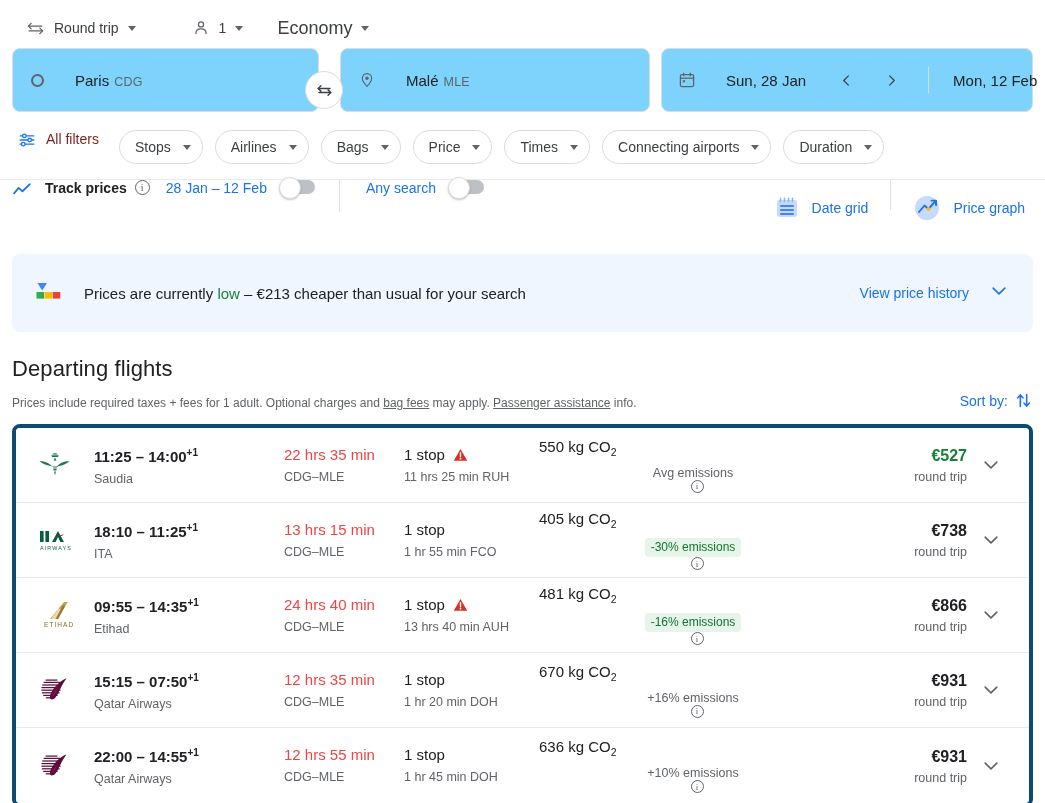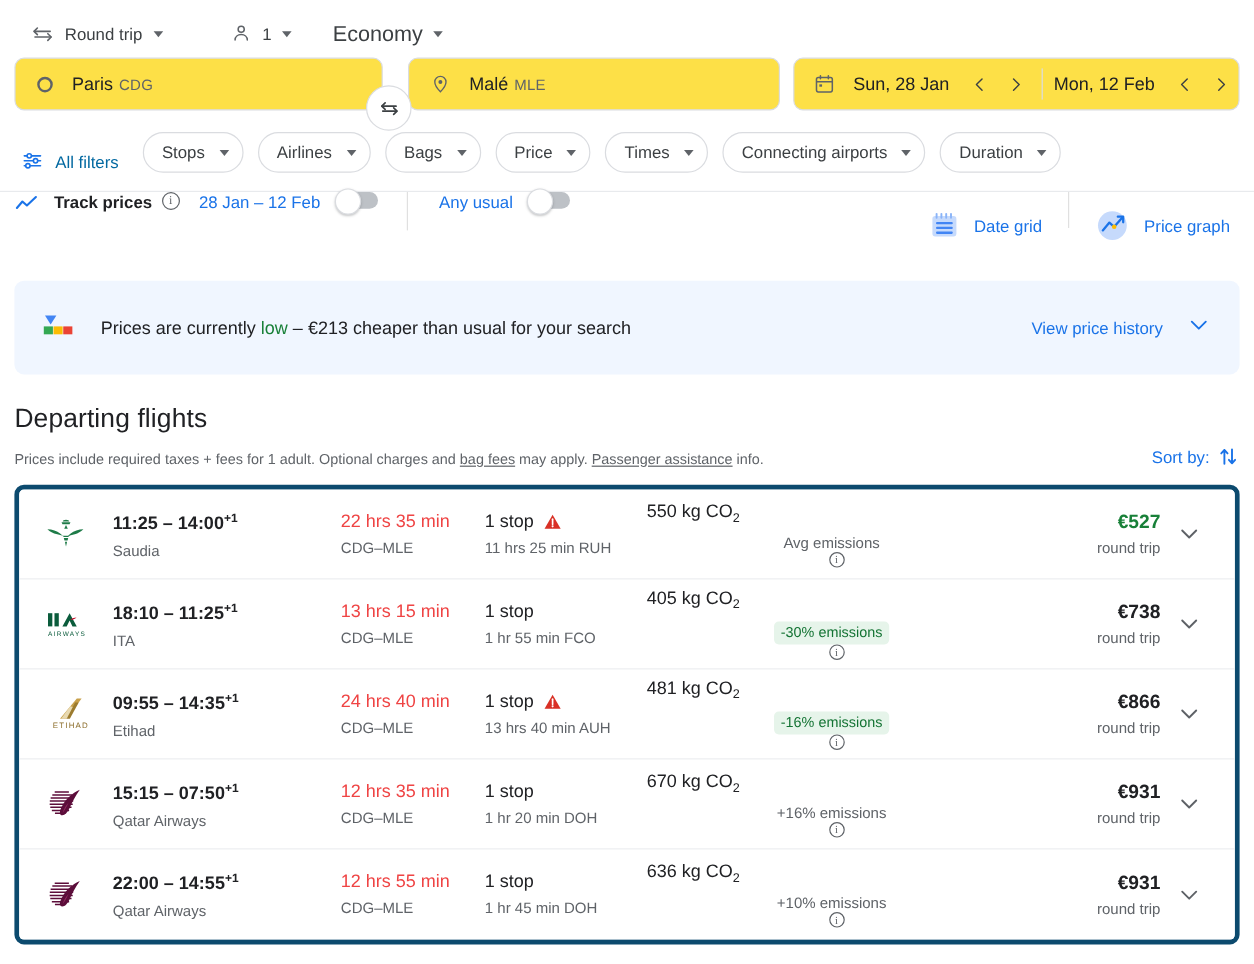--- a/index.html
+++ b/index.html
@@ -39,26 +39,27 @@
   .opt-pax { margin-left: 44px; }
   .opt-cabin { margin-left: 22px; }
 
   
   .search-row {
     display: flex; align-items: flex-start;
     padding: 6px 12px 0 12px;
     gap: 0; position: relative;
   }
   .field-box {
-    height: 44px;
+    height: 64px;
     border: 1px solid #dadce0;
     border-radius: 8px;
     display: flex; align-items: center;
-    background: #fde047;
+    background: #7dd3fc;
     cursor: text;
+    gap: 15px;
   }
   .box-from { width: 310px; padding-left: 18px; }
   .box-to   { width: 313px; margin-left: 21px; padding-left: 18px; }
   .box-dates{
     width: 372px; margin-left: 11px;
     padding-left: 16px; padding-right: 10px;
     cursor: pointer;
   }
   .place-txt { font-size: 15px; color: #202124; margin-left: 16px; }
   .place-txt .code { font-size: 12.5px; color: #5f6368; margin-left: 5px; letter-spacing: .2px;}
@@ -82,22 +83,22 @@
   }
   .date-sep { width: 1px; height: 26px; background: #dadce0; margin: 0 9px; flex: none; }
 
   
   .chips-row {
     display: flex; align-items: center;
     padding: 18px 12px 0 12px;
     height: 52px;
   }
   .allfilters {
-    display: flex; align-items: flex-end; cursor: pointer;
-    color: #0369a1; font-size: 14px; font-weight: 500;
+    display: flex; align-items: flex-start; cursor: pointer;
+    color: #7f1d1d; font-size: 14px; font-weight: 500;
     padding: 0 8px 0 6px; height: 32px; border-radius: 4px;
   }
   .allfilters .tune { width: 18px; height: 18px; margin-right: 10px; }
   .chip {
     display: flex; align-items: center;
     height: 34px; padding: 0 11px 0 15px;
     border: 1px solid #dadce0; border-radius: 18px;
     font-size: 14px; color: #3c4043; cursor: pointer;
     margin-left: 12px; white-space: nowrap; background:#fff;
   }
@@ -338,21 +339,21 @@
 
   <div class="track-row">
     <svg class="track-ico" viewBox="0 0 24 24">
       <path d="M2.5 16 L8 9.5 L12.5 13.5 L21.5 5" fill="none" stroke="#1a73e8" stroke-width="2.1" stroke-linecap="round" stroke-linejoin="round"></path>
     </svg>
     <span class="track-lbl">Track prices</span>
     <span class="info-c">i</span>
     <span class="blue-lbl">28 Jan – 12 Feb</span>
     <div class="toggle"></div>
     <div class="vsep"></div>
-    <span class="blue-lbl" style="margin-left:26px;">Any usual</span>
+    <span class="blue-lbl" style="margin-left:26px;">Any search</span>
     <div class="toggle"></div>
 
     <div class="spacer"></div>
 
     <div class="graph-btn">
       <svg width="26" height="26" viewBox="0 0 26 26">
         <rect x="3" y="5" width="20" height="17" rx="2.4" fill="#c6dafc"></rect>
         <path d="M6.5 3.2 V6.4 M10.5 3.2 V6.4 M14.5 3.2 V6.4 M18.5 3.2 V6.4" stroke="#8ab4f8" stroke-width="1.6" stroke-linecap="round"></path>
         <rect x="6" y="10" width="14" height="1.9" rx=".9" fill="#4285f4"></rect>
         <rect x="6" y="14" width="14" height="1.9" rx=".9" fill="#4285f4"></rect>

